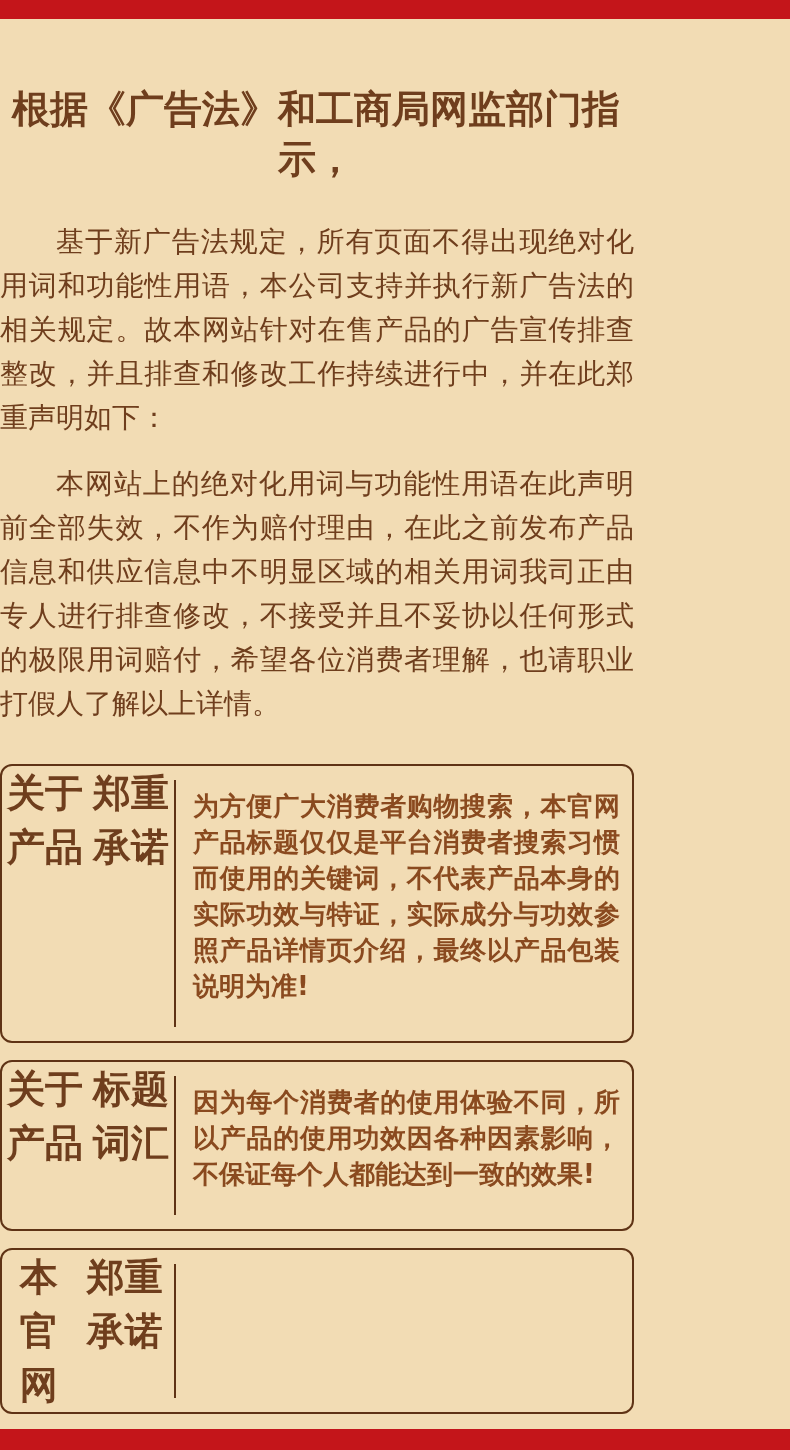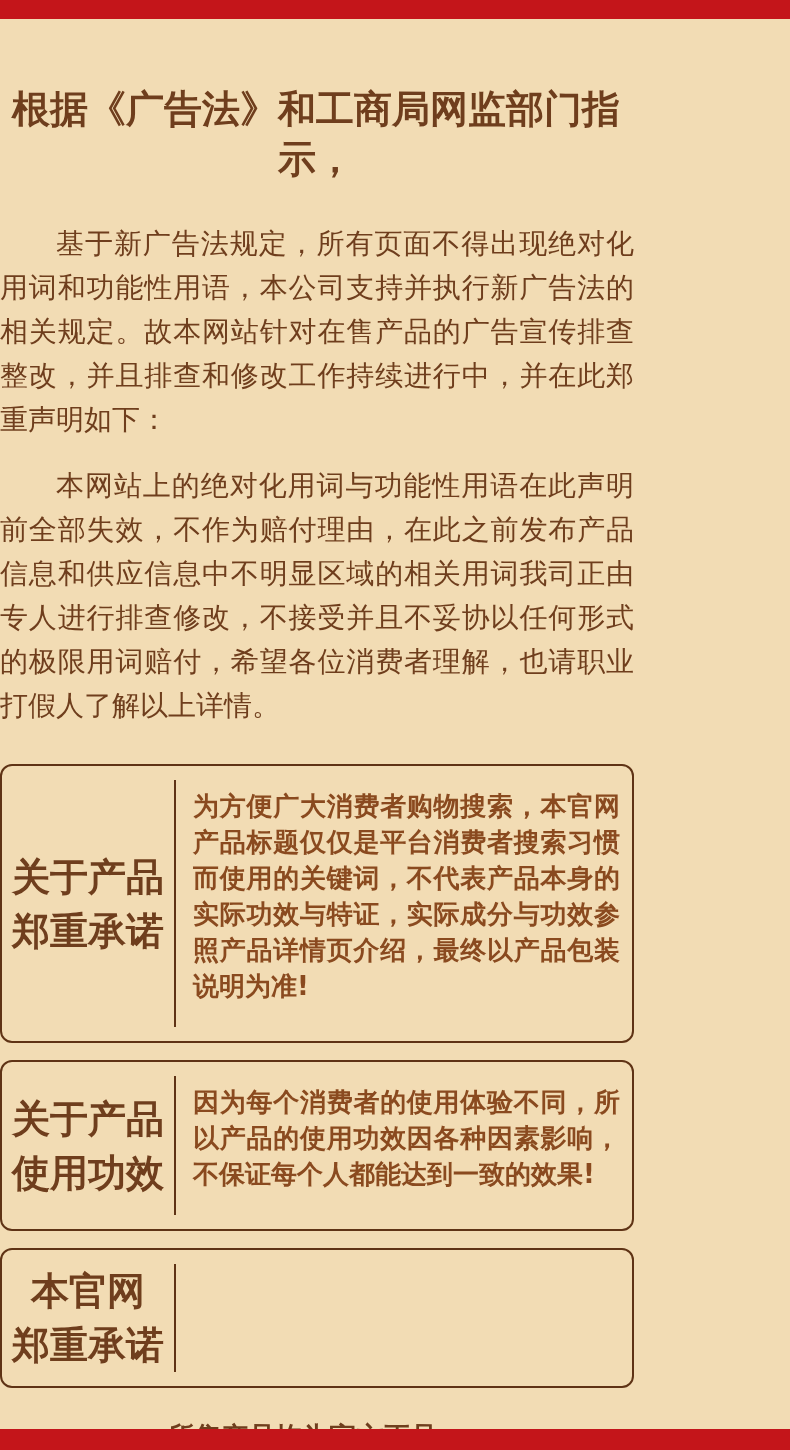--- a/index.html
+++ b/index.html
@@ -41,42 +41,42 @@
     width: 634px;
     margin: 38px auto 0 auto;
   }
   .intro p {
     margin: 0 0 22px 0;
     font-size: 28px;
     line-height: 44px;
     text-align: justify;
     text-indent: 2em;
     color: var(--serif-color, #6f3e1d);
-    font-family: Liberation Sans, sans-serif;
+    font-family: Liberation Mono, monospace;
   }
 
   .boxes {
     width: 634px;
     margin: 36px auto 0 auto;
   }
   .notice-box {
     box-sizing: border-box;
     width: 634px;
     border: 2px solid var(--border-color, #5f3315);
     border-radius: 12px;
     display: flex;
     align-items: stretch;
     margin-bottom: 17px;
     background: transparent;
   }
   .notice-box .label-col {
     width: 172px;
     flex: 0 0 172px;
     display: flex;
-    flex-direction: column;
+    flex-direction: row;
     justify-content: center;
     text-align: center;
     font-size: 38px;
     line-height: 54px;
     font-weight: bold;
     color: var(--serif-color, #6f3e1d);
     font-family: "DejaVu Serif", serif;
   }
   .notice-box .divider {
     width: 2px;
@@ -135,21 +135,21 @@
       </div>
       <div class="divider"></div>
       <div class="text-col">
         <span>为方便广大消费者购物搜索，本官网产品标题仅仅是平台消费者搜索习惯而使用的关键词，不代表产品本身的实际功效与特证，实际成分与功效参照产品详情页介绍，最终以产品包装说明为准!</span>
       </div>
     </div>
 
     <div class="notice-box box-2">
       <div class="label-col">
         <span>关于产品</span>
-        <span>使用功效</span>
+        <span>标题词汇</span>
       </div>
       <div class="divider"></div>
       <div class="text-col">
         <span>因为每个消费者的使用体验不同，所以产品的使用功效因各种因素影响，不保证每个人都能达到一致的效果!</span>
       </div>
     </div>
 
     <div class="notice-box box-3">
       <div class="label-col">
         <span>本官网</span>

